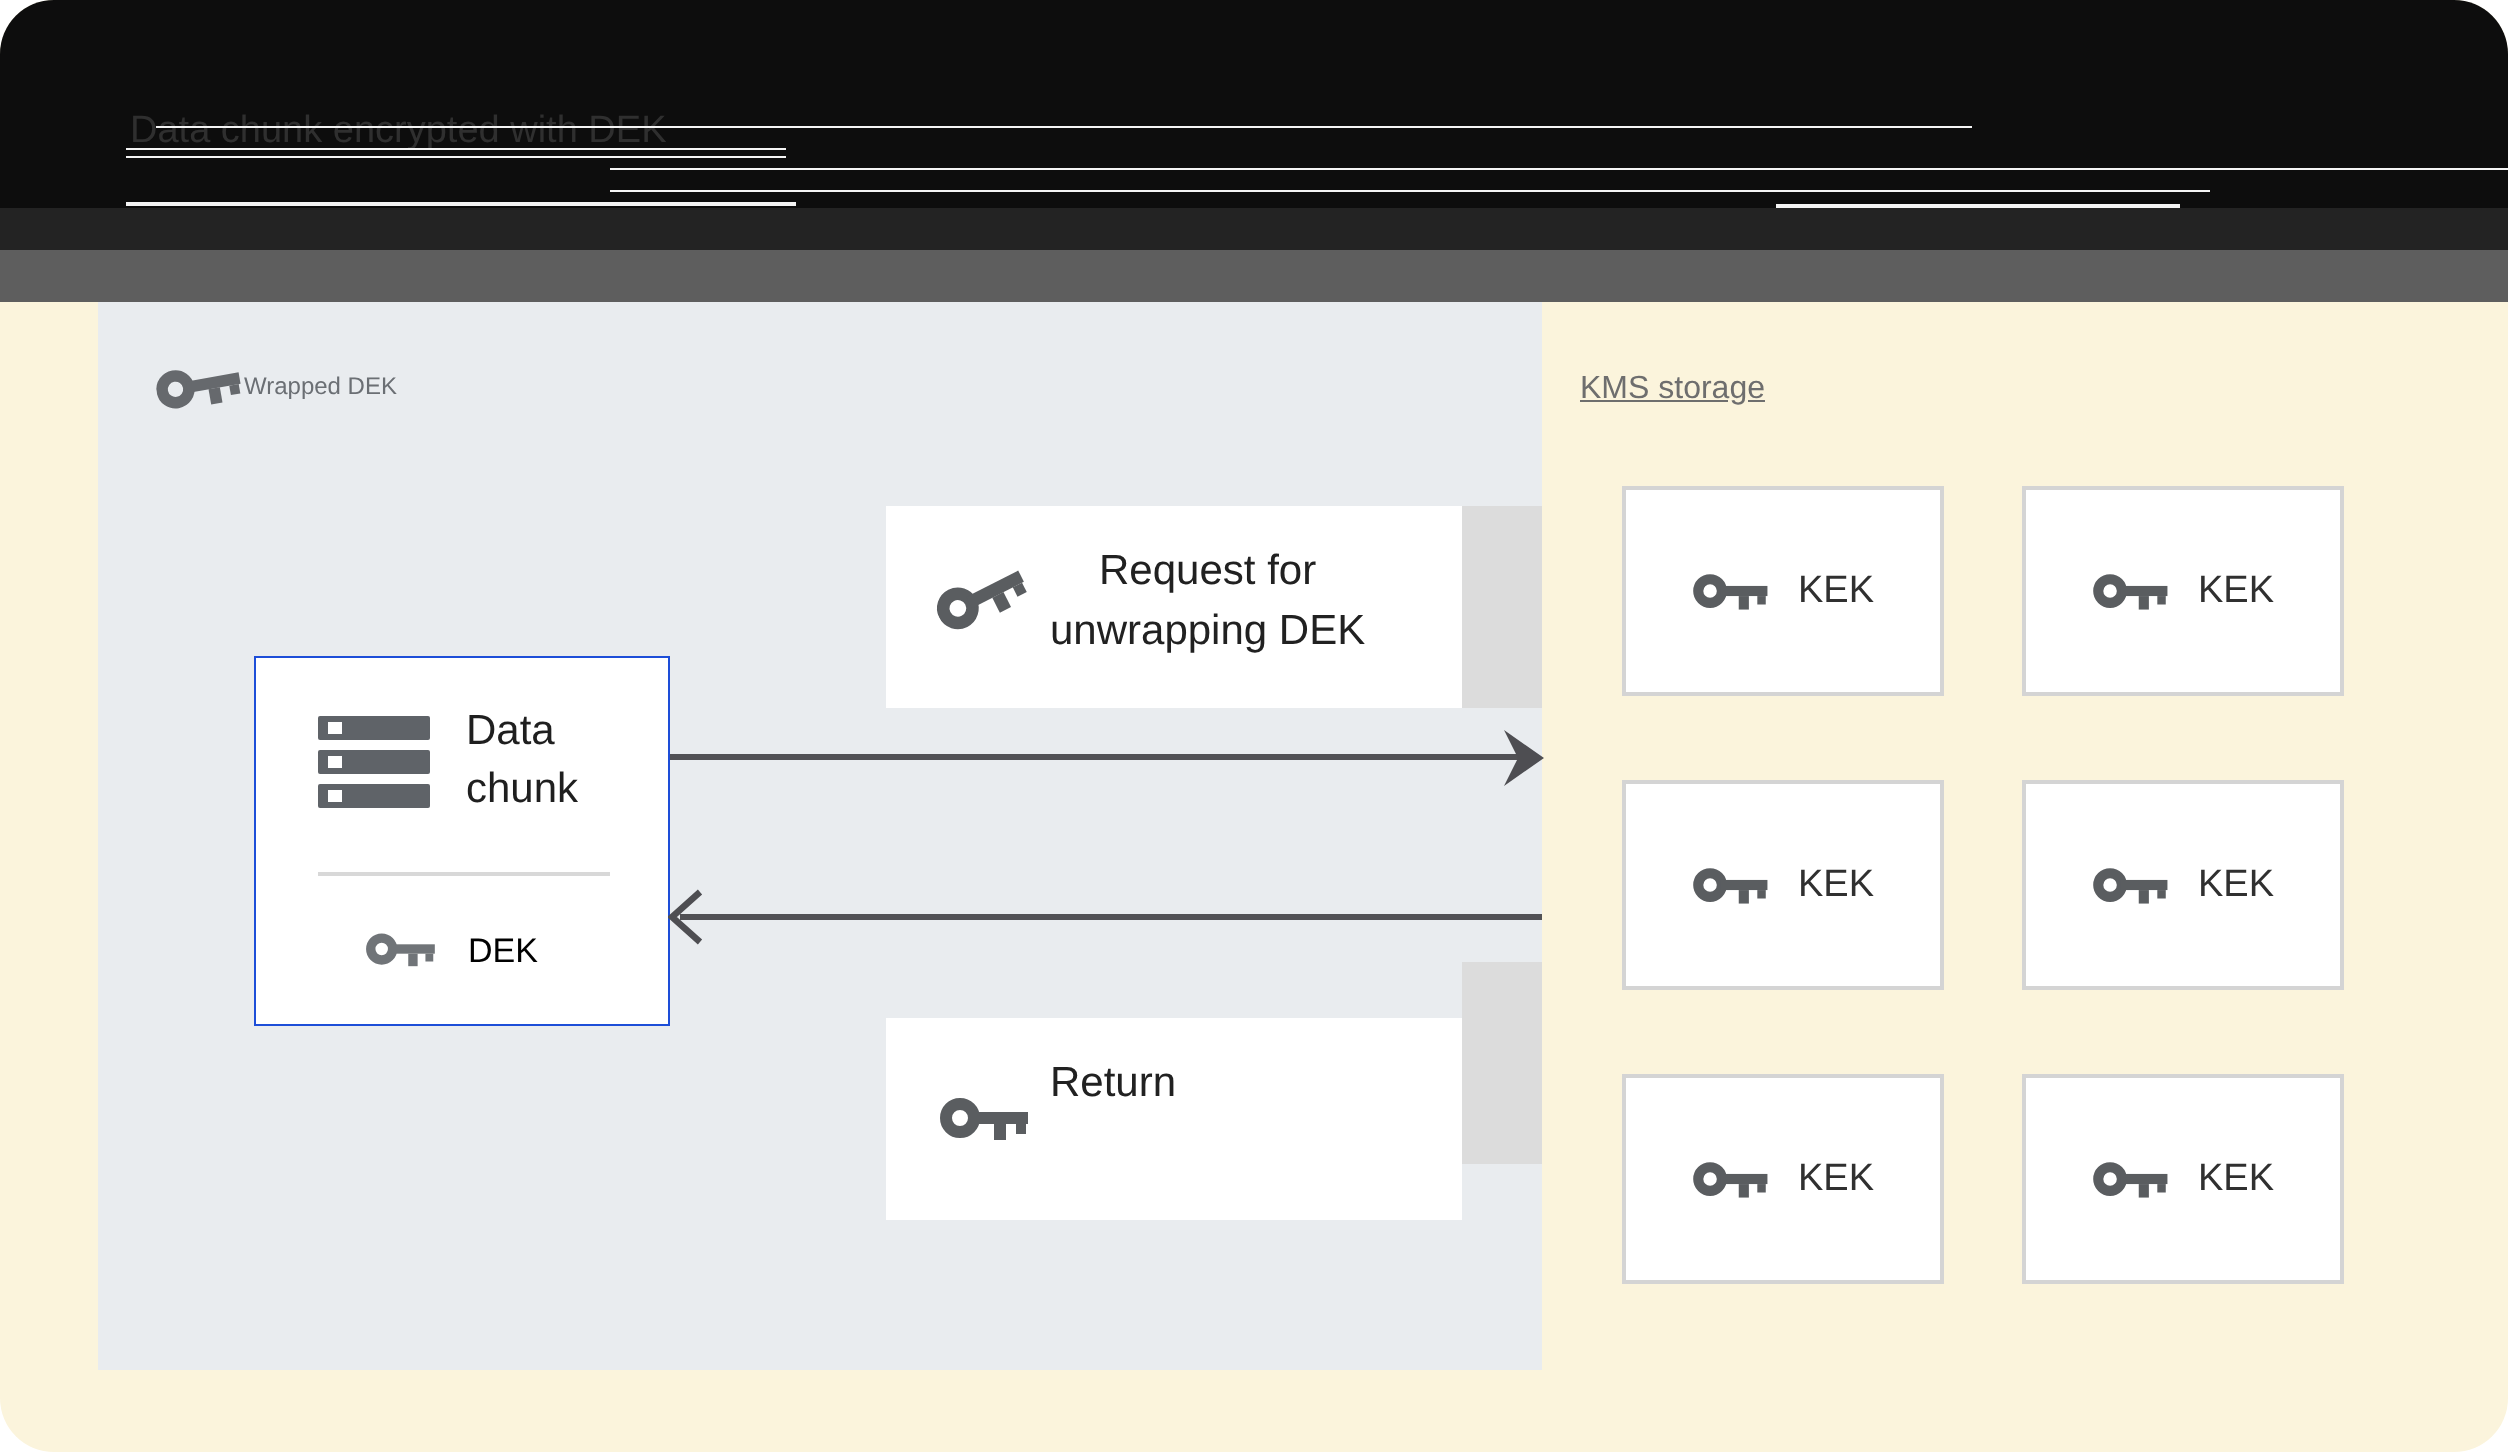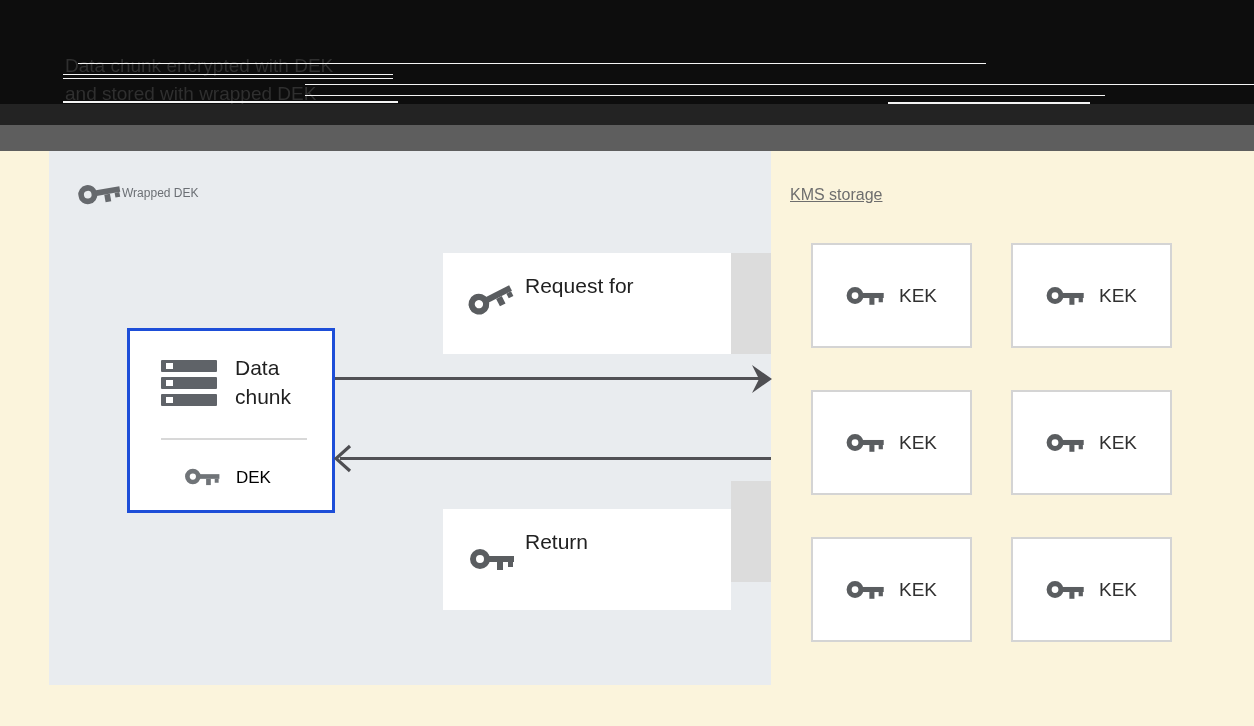--- a/index.html
+++ b/index.html
@@ -1,35 +1,36 @@
 <!DOCTYPE html>
 <html><head>
 <meta charset="utf-8">
 <style>
   html,body{margin:0;padding:0;background:#fff;}
   #stage{
     position:relative;width:1254px;height:726px;overflow:hidden;
     font-family:"Liberation Sans", sans-serif;
     background:#FBF4DC;
+    border-radius:27px;
   }
   
   .header-band{position:absolute;left:0;top:0;width:1254px;height:125px;background:#0D0D0D;}
   .header-subband{position:absolute;left:0;top:104px;width:1254px;height:21px;background:#232323;}
   .hdr-caption{position:absolute;color:#2F2F2F;font-size:19px;line-height:28px;white-space:nowrap;}
   .hdr-left{left:65px;top:52px;text-align:left;}
   .hdr-right{left:873px;top:53px;width:230px;text-align:center;}
   .streak{position:absolute;background:#F4F4F4;height:2px;}
   .gray-strip{position:absolute;left:0;top:125px;width:1254px;height:26px;background:#5E5E5E;}
   
   .dek-panel{position:absolute;left:49px;top:151px;width:722px;height:534px;background:#E9ECEF;}
   .panel-label{position:absolute;font-size:12px;color:#6B6F74;white-space:nowrap;}
   .kms-label{position:absolute;left:790px;top:186px;font-size:16px;color:#6E6E6E;white-space:nowrap;text-decoration:underline;}
   
   .card{position:absolute;background:#FFFFFF;box-sizing:border-box;}
-  .data-card{left:127px;top:328px;width:208px;height:185px;border:3px solid #1d4ed8;}
+  .data-card{left:127px;top:328px;width:208px;height:185px;border:1px solid #1d4ed8;}
   .msg-card{left:443px;width:288px;height:101px;}
   .msg-tail{position:absolute;left:731px;width:40px;height:101px;background:#DCDCDC;}
   .msg-text{position:absolute;left:82px;top:18px;font-size:21px;line-height:30px;color:#212121;white-space:nowrap;text-align:center;}
   .kek-card{width:161px;height:105px;border:2px solid #D4D4D4;display:flex;align-items:center;justify-content:center;gap:13px;}
   .kek-label{font-size:19px;color:#303030;}
   .icon{color:#5A5D60;}
   .divider{position:absolute;left:31px;top:107px;width:146px;height:2px;background:#D8D8D8;}
   .arrow-line{position:absolute;height:3px;background:#515155;}
   .dc-title{position:absolute;left:105px;top:22px;font-size:21px;line-height:29px;color:#1F1F1F;}
   .dek-row-label{position:absolute;left:106px;top:137px;font-size:17px;color:#000000;}
@@ -37,21 +38,20 @@
 </head>
 <body>
 
 <div id="stage">
 
   <div class="header-band">
     <div class="header-subband"></div>
 
     <div class="hdr-caption hdr-left">
       <div>Data chunk encrypted with DEK</div>
-      <div>and stored with wrapped DEK</div>
     </div>
 
 
     <div class="streak" style="left:78px;top:63px;width:908px;height:1px;"></div>
     <div class="streak" style="left:63px;top:74px;width:330px;height:1px;"></div>
     <div class="streak" style="left:63px;top:78px;width:330px;height:1px;"></div>
     <div class="streak" style="left:305px;top:84px;width:949px;height:1px;"></div>
     <div class="streak" style="left:305px;top:95px;width:800px;height:1px;"></div>
     <div class="streak" style="left:63px;top:101px;width:335px;"></div>
     <div class="streak" style="left:888px;top:102px;width:202px;"></div>
@@ -96,20 +96,21 @@
 
   <div class="card msg-card" style="top:253px;">
     <svg class="icon" style="position:absolute;left:24px;top:28px;width:48px;height:34px;transform:rotate(-27deg);" viewBox="0 0 46 32">
       <circle cx="10" cy="16" r="7" fill="none" stroke="currentColor" stroke-width="6"></circle>
       <rect x="16" y="13" width="28" height="6" fill="currentColor"></rect>
       <rect x="27" y="19" width="6" height="8" fill="currentColor"></rect>
       <rect x="38" y="19" width="5" height="5" fill="currentColor"></rect>
     </svg>
     <div class="msg-text">
       <div>Request for</div>
+      <div>unwrapping DEK</div>
     </div>
   </div>
   <div class="msg-tail" style="top:253px;"></div>
 
   <div class="card msg-card" style="top:481px;margin-top:28px;">
     <svg class="icon" style="position:absolute;left:27px;top:34px;width:46px;height:32px;" viewBox="0 0 46 32">
       <circle cx="10" cy="16" r="7" fill="none" stroke="currentColor" stroke-width="6"></circle>
       <rect x="16" y="13" width="28" height="6" fill="currentColor"></rect>
       <rect x="27" y="19" width="6" height="8" fill="currentColor"></rect>
       <rect x="38" y="19" width="5" height="5" fill="currentColor"></rect>

